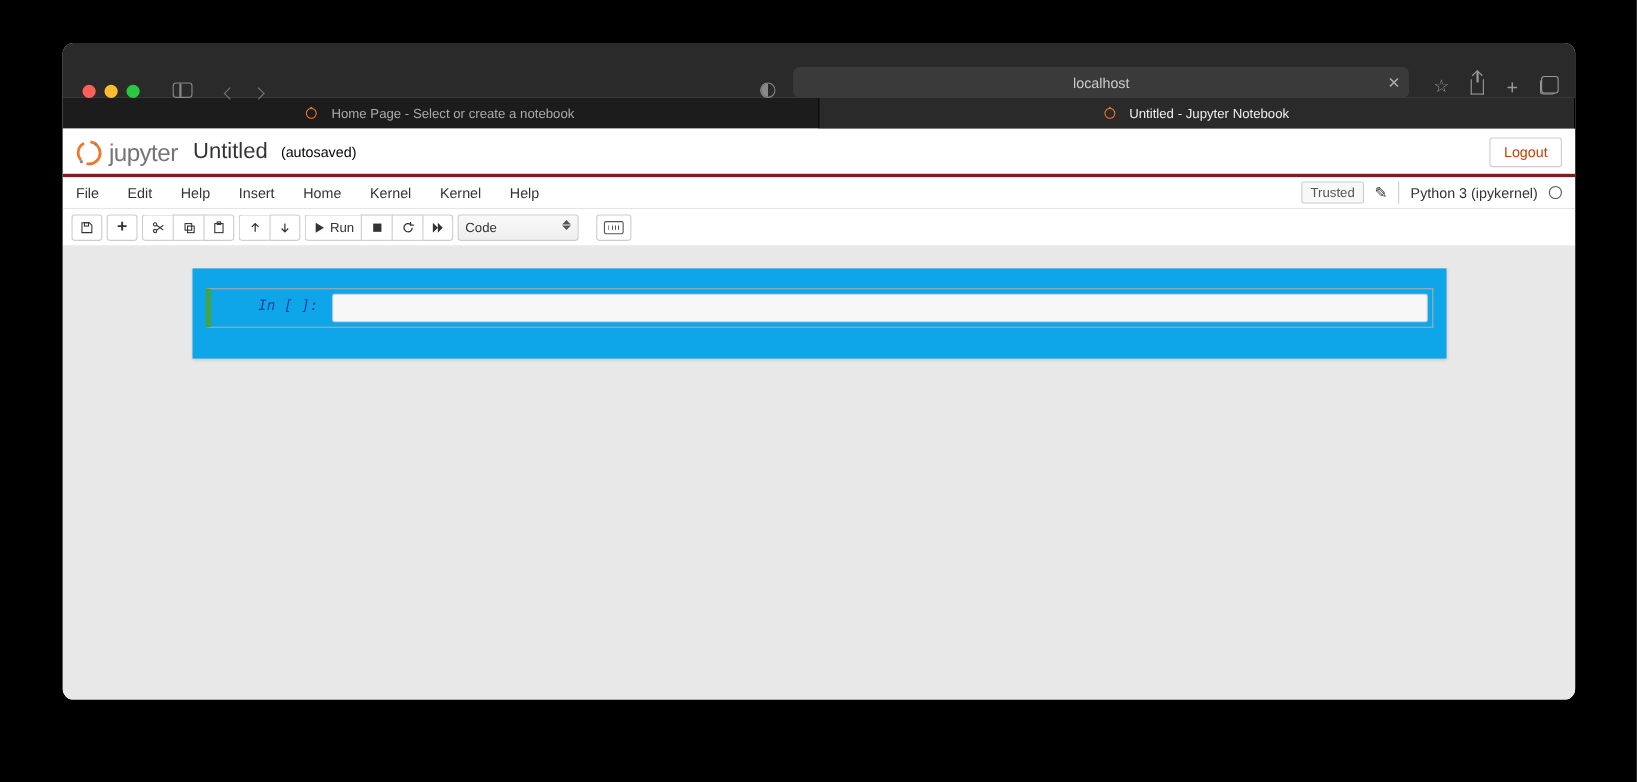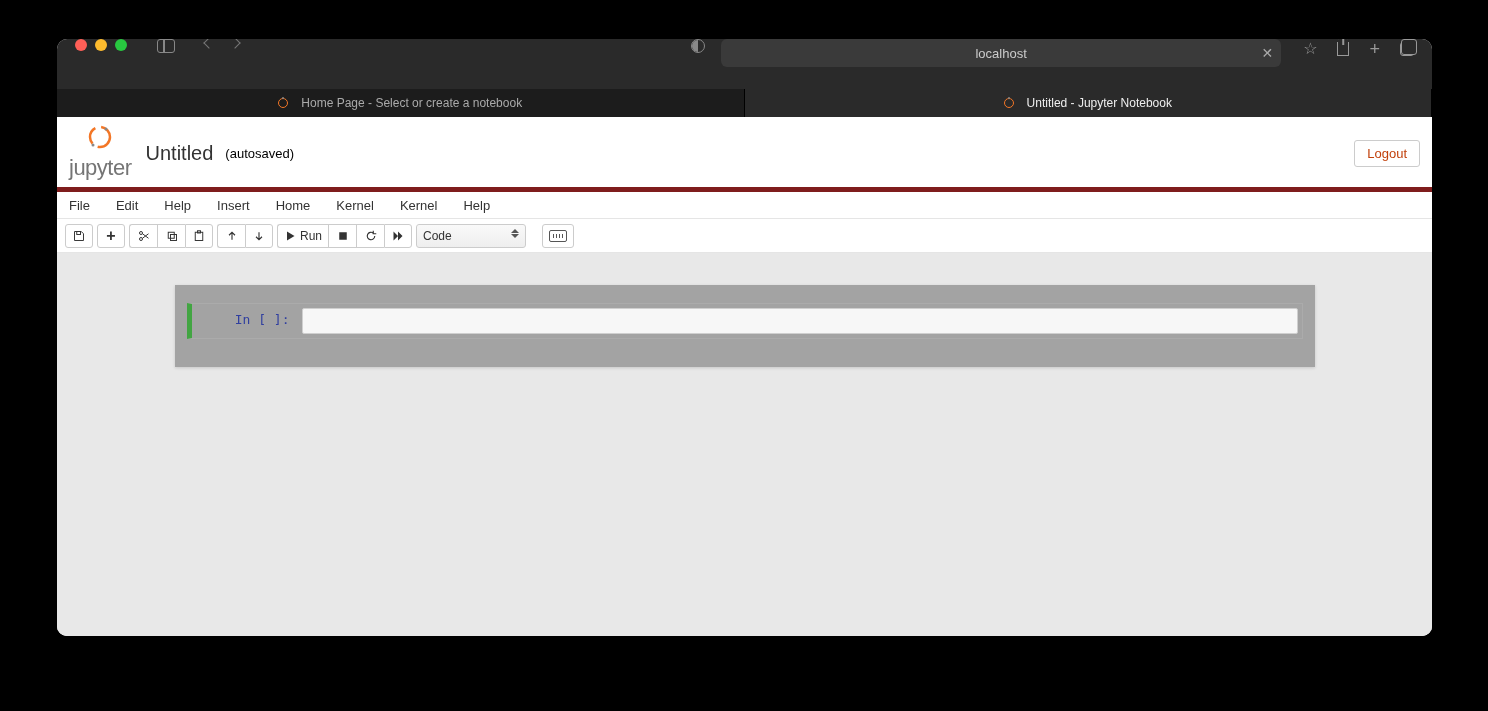--- a/index.html
+++ b/index.html
@@ -18,21 +18,21 @@
       height: 597px;
       background: #e8e8e8;
       border-radius: 10px;
       overflow: hidden;
       box-shadow: 0 20px 60px rgba(0,0,0,0.5);
     }
     .titlebar {
       height: 50px;
       background: #2a2a2a;
       display: flex;
-      align-items: flex-start;
+      align-items: flex-end;
       padding: 0 18px;
       position: relative;
       gap: 8px;
     }
     .traffic { display: flex; gap: 8px; }
     .traffic span { width: 12px; height: 12px; border-radius: 50%; display: inline-block; }
     .t-close { background: #ff5f57; }
     .t-min { background: #febc2e; }
     .t-max { background: #28c840; }
     .sidebar-toggle {
@@ -173,21 +173,20 @@
     }
     .header {
       display: flex;
       align-items: center;
       padding: 8px 12px 6px;
     }
     .logo {
       display: flex;
       align-items: center;
       gap: 6px;
-      flex-direction: column;
     }
     .logo-mark {
       width: 24px; height: 24px;
       position: relative;
     }
     .logo-mark svg { width: 100%; height: 100%; }
     .logo-text {
       font-size: 22px;
       color: #757575;
       letter-spacing: -0.5px;
@@ -209,21 +208,21 @@
       background: #fff;
       padding: 5px 12px;
       font-size: 13px;
       color: #c2410c;
       cursor: pointer;
     }
     .menubar {
       display: flex;
       align-items: center;
       padding: 0 12px;
-      border-top: 5px solid #7f1d1d;
+      border-top: 3px solid #7f1d1d;
       border-bottom: 1px solid #e5e5e5;
       height: 32px;
       font-size: 13px;
       color: #333;
     }
     .menus { display: flex; gap: 26px; }
     .menus span { cursor: pointer; }
     .menu-right { margin-left: auto; display: flex; align-items: center; gap: 10px; }
     .trusted {
       border: 1px solid #ccc;
@@ -313,25 +312,26 @@
       background: repeating-linear-gradient(90deg,#555 0 1px, transparent 1px 3px);
     }
     .icon-svg { display:inline-flex; }
     .nbarea {
       flex: 1;
       padding: 20px 0;
       overflow: auto;
       background: #e8e8e8;
     }
     .nbcontainer {
-      background: #a3a3a3;
-      margin: 12px auto;
+      background: #0ea5e9;
+      margin: 0 auto;
       width: 1140px;
       padding: 18px 12px 28px;
       box-shadow: 0 1px 3px rgba(0,0,0,0.15);
+      font-style: italic;
     }
     .cell {
       display: flex;
       border: 1px solid #ababab;
       border-left: 5px solid #42a542;
       padding: 4px;
       gap: 6px;
     }
     .prompt {
       width: 100px;
@@ -413,20 +413,27 @@
         <div class="menus">
           <span>File</span>
           <span>Edit</span>
           <span>Help</span>
           <span>Insert</span>
           <span>Home</span>
           <span>Kernel</span>
           <span>Kernel</span>
           <span>Help</span>
         </div>
+        <div class="menu-right">
+          <span class="trusted">Trusted</span>
+          <span class="pencil-icon"></span>
+          <span class="kernel-sep"></span>
+          <span class="kernel-name">Python 3 (ipykernel)</span>
+          <span class="kernel-status"></span>
+        </div>
       </div>
 
       <div class="toolbar">
         <div class="tbgroup">
           <button class="tbtn solo">
             <span class="icon-svg">
                 <svg viewBox="0 0 16 16">
                   <path d="M2 2h9l3 3v9H2z" fill="none" stroke="#333" stroke-width="1.3"></path>
                   <rect x="5" y="2" width="5" height="4" fill="none" stroke="#333" stroke-width="1.3"></rect>
                 </svg>

